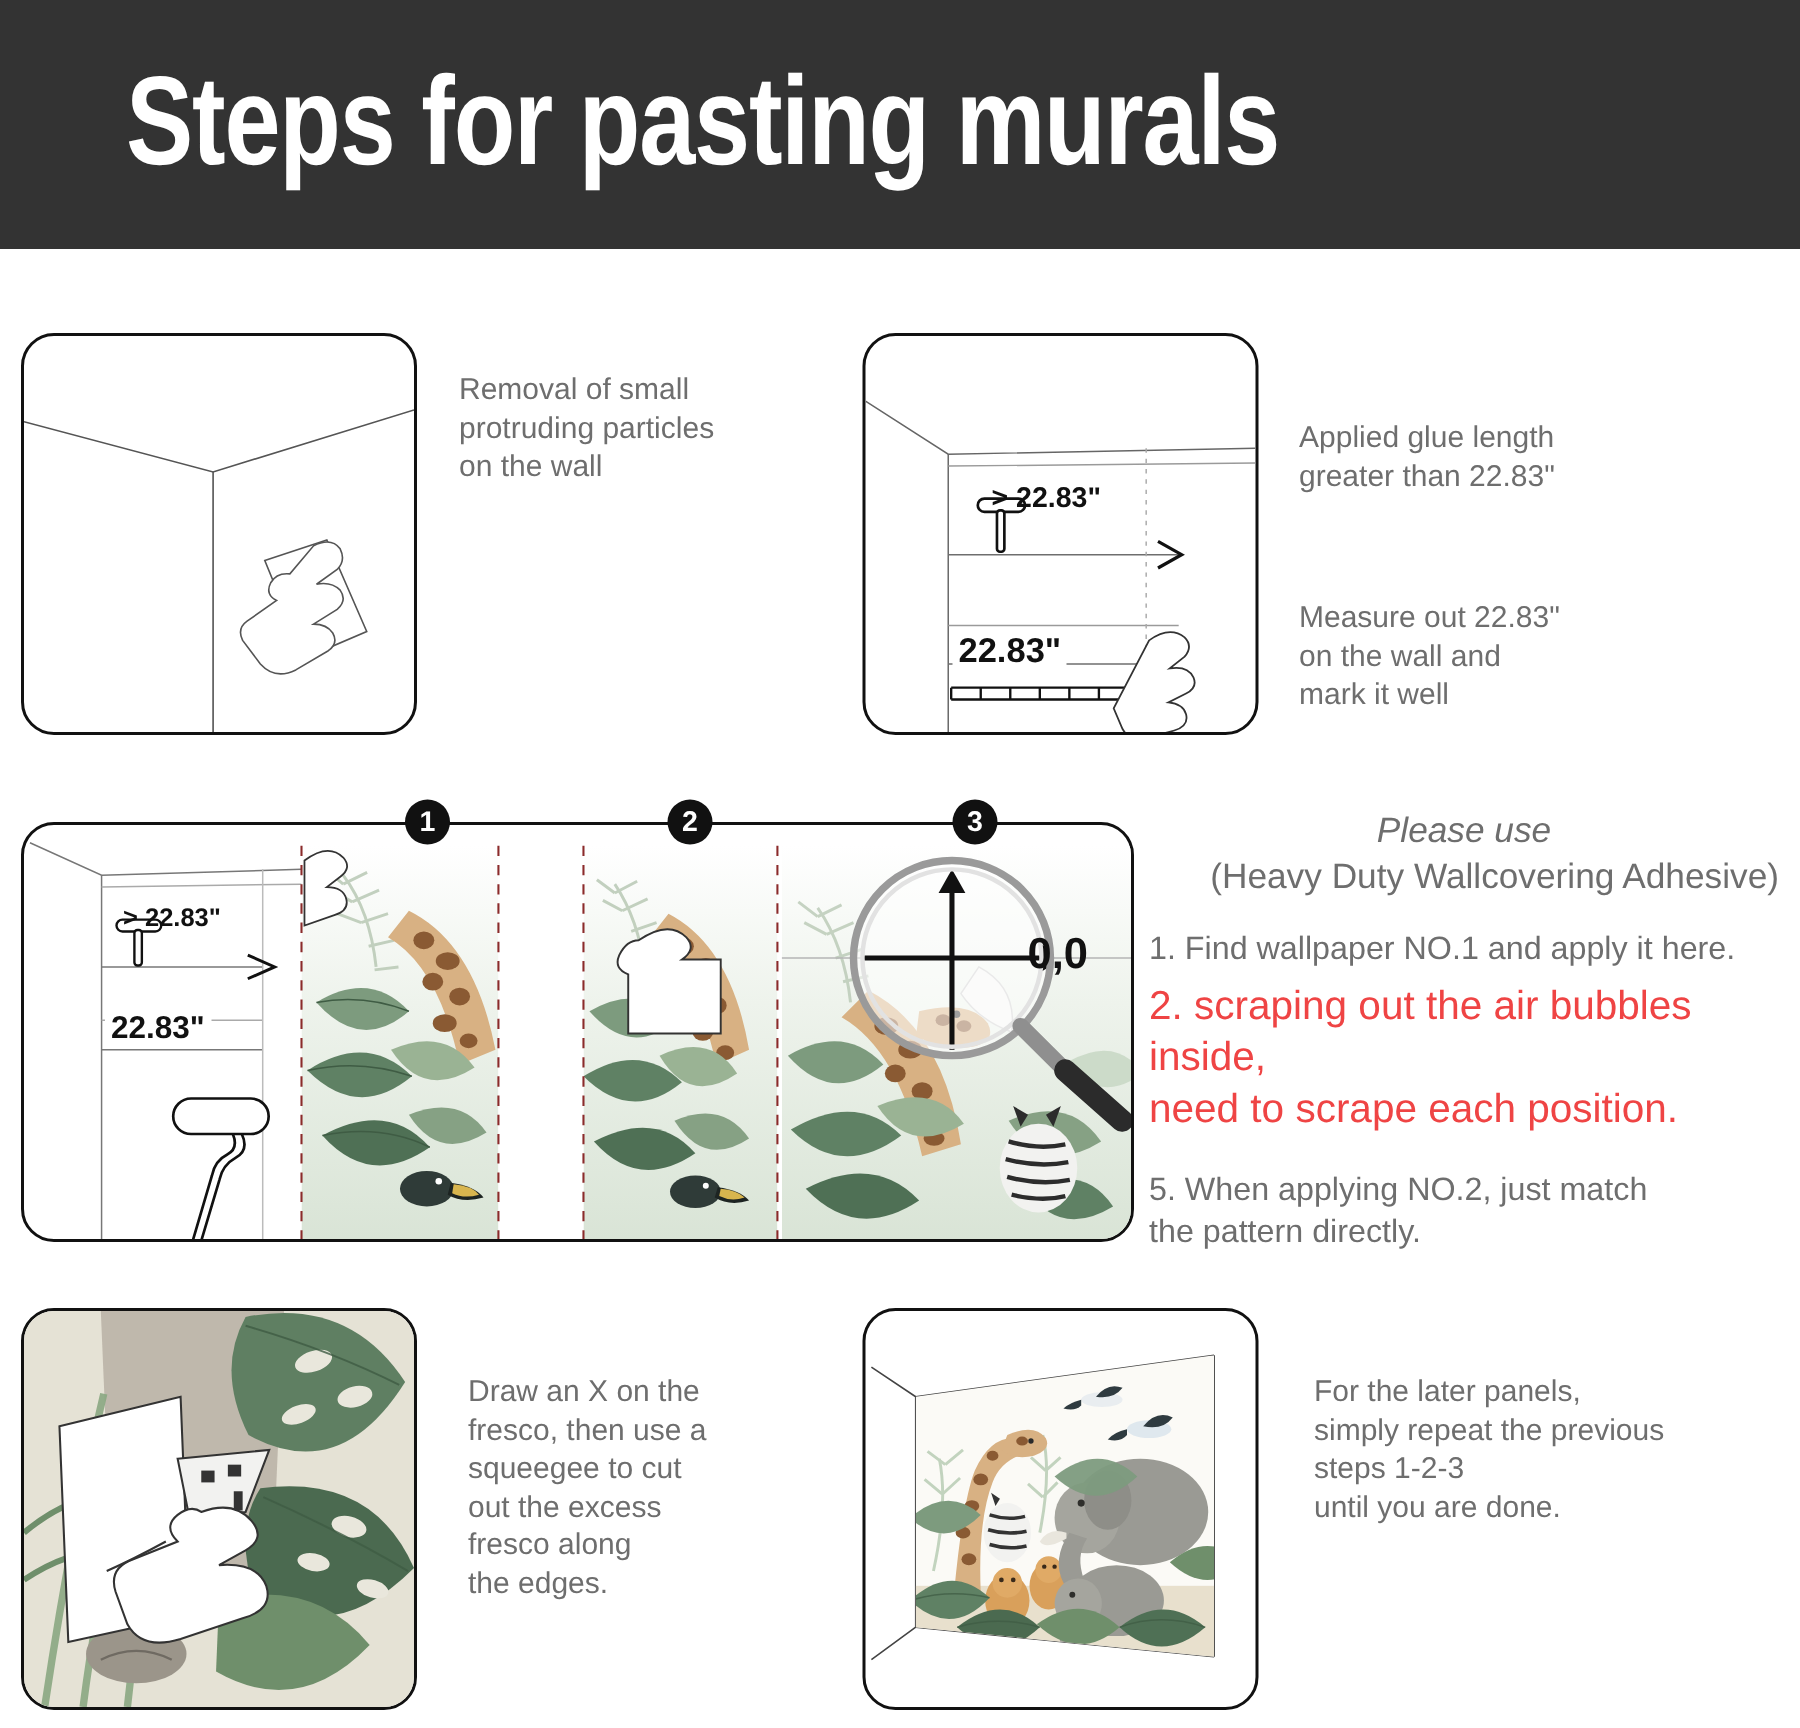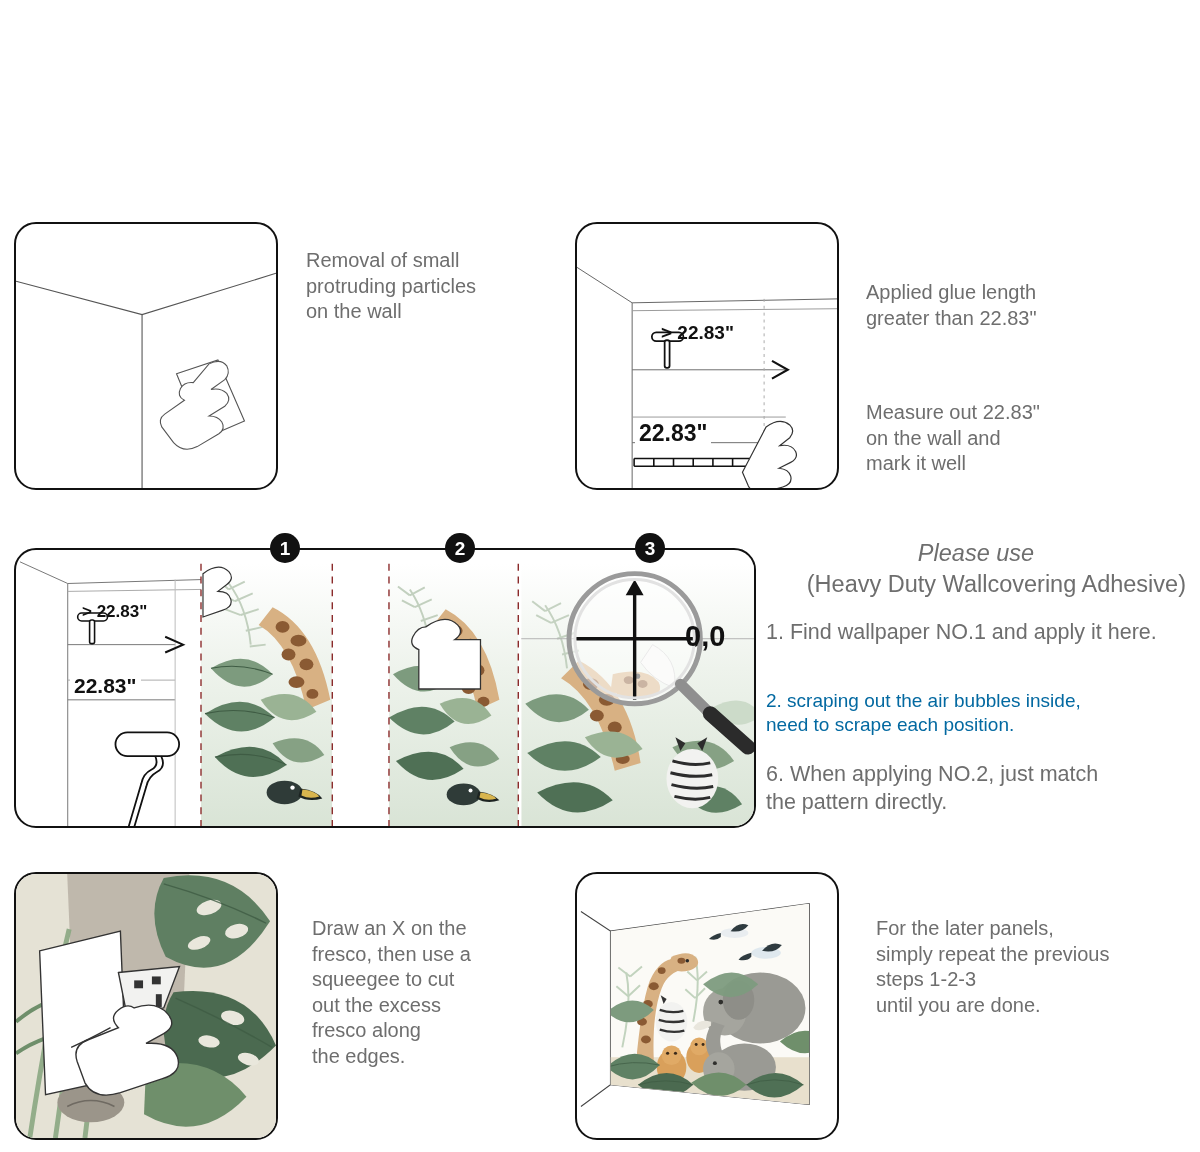--- a/index.html
+++ b/index.html
@@ -77,20 +77,23 @@
     color: #111111;
     font-weight: bold;
     white-space: nowrap;
   }
 </style>
 </head>
 <body>
 
 <div class="page">
 
+  <div class="header">
+    <div class="header-title">Steps for pasting murals</div>
+  </div>
 
   <div class="panel" id="panel-1">
     <svg class="svg-fill" viewBox="0 0 264 268">
       <g fill="none" stroke="#555" stroke-width="1.1">
         <path d="M0 58 L128 92 L264 50"></path>
         <path d="M128 92 L128 268"></path>
       </g>
 
       <g fill="#ffffff" stroke="#555" stroke-width="1.1">
         <path d="M163 152 L205 138 L232 200 L190 218 Z"></path>
@@ -365,23 +368,23 @@
   </div>
 
   <div class="badge" style="left:270px; top:533px;">1</div>
   <div class="badge" style="left:445px; top:533px;">2</div>
   <div class="badge" style="left:635px; top:533px;">3</div>
 
   <div style="position:absolute; left:766px; top:538px; width:420px;">
     <div style="text-align:center; color:#6e6e6e; font-size:23.5px; line-height:1.3;font-style:italic;">Please use</div>
     <div style="text-align:right; color:#6e6e6e; font-size:23.5px; line-height:1.3;">(Heavy Duty Wallcovering Adhesive)</div>
     <div style="color:#6e6e6e; font-size:21.5px; line-height:1.28; white-space:pre-line; margin-top:20px;">1. Find wallpaper NO.1 and apply it here.</div>
-    <div style="color:#0369a1; font-size:19px; line-height:1.28; white-space:pre-line; margin-top:42px;">2. scraping out the air bubbles inside,
+    <div style="color:#ef4444; font-size:27px; line-height:1.28; white-space:pre-line; margin-top:6px;">2. scraping out the air bubbles inside,
 need to scrape each position.</div>
-    <div style="color:#6e6e6e; font-size:21.5px; line-height:1.28; white-space:pre-line; margin-top:24px;">6. When applying NO.2, just match
+    <div style="color:#6e6e6e; font-size:21.5px; line-height:1.28; white-space:pre-line; margin-top:24px;">5. When applying NO.2, just match
 the pattern directly.</div>
   </div>
 
   <div class="panel" id="panel-4">
     <svg class="svg-fill" viewBox="0 0 264 268" preserveAspectRatio="none">
       <rect x="0" y="0" width="264" height="268" fill="#e5e2d5"></rect>
 
       <path d="M52 0 L176 0 L168 180 L60 190 Z" fill="#b9b0a4" opacity="0.85"></path>
 
       <g stroke="#8aa882" stroke-width="5" fill="none" opacity="0.9">

